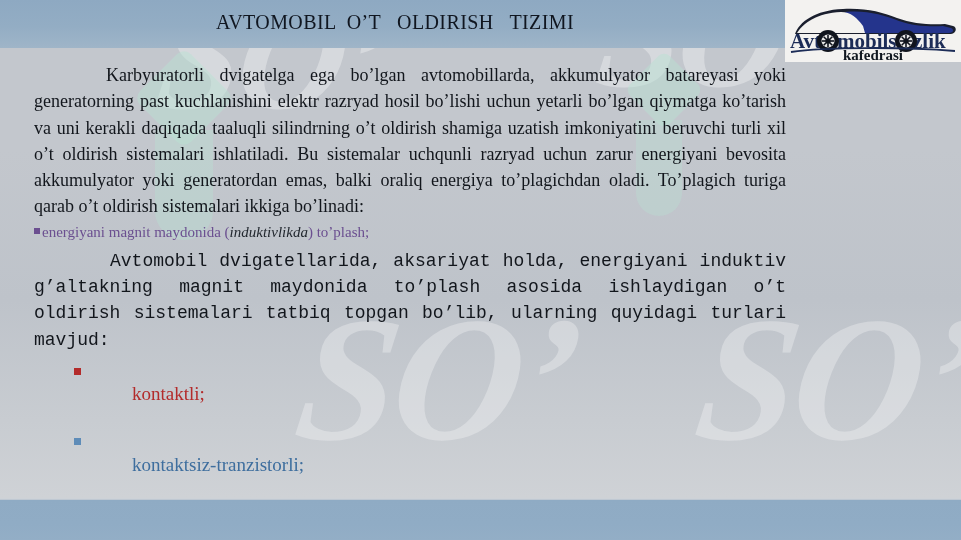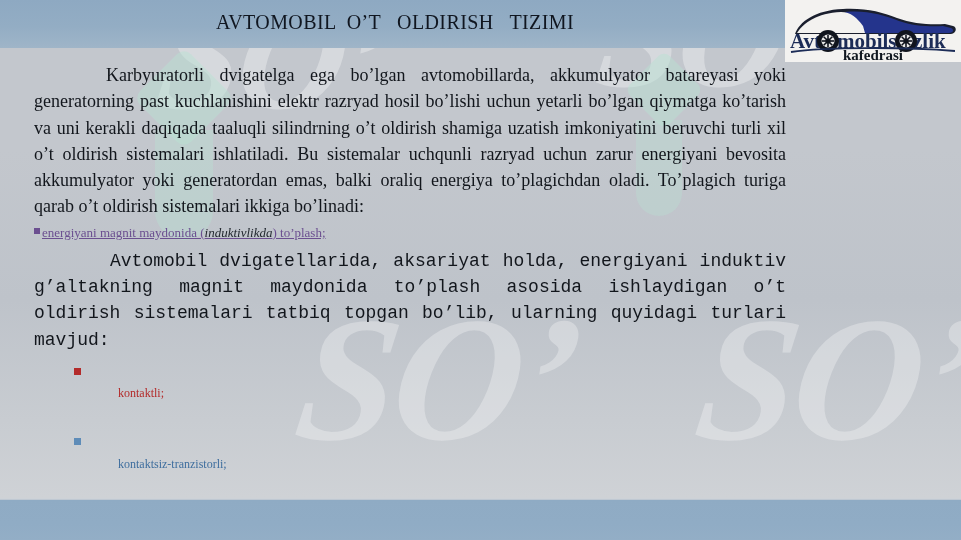--- a/index.html
+++ b/index.html
@@ -109,25 +109,24 @@
     text-align: justify;
     text-justify: inter-word;
     color: #12161c;
     hyphens: none;
   }
   p.para .indent { display: inline-block; width: 72px; }
   p.para2 .indent { display: inline-block; width: 76px; }
 
   
   .pline {
-    font-size: 13px;
+    font-size: 15px;
     line-height: 23px;
     color: #6b4f90;
     white-space: nowrap;
-    text-decoration: underline;
   }
   .pline .sq {
     display: inline-block;
     width: 6px;
     height: 6px;
     background: #6b4f90;
     vertical-align: 3px;
     margin-right: 2px;
   }
   .it-dark { font-style: italic; color: #22282f; }
@@ -135,21 +134,21 @@
 
   
   ul.list {
     list-style: none;
     margin: 6px 0 0 0;
     padding: 0;
   }
   ul.list li {
     position: relative;
     padding-left: 60px;
-    font-size: 12px;
+    font-size: 19px;
     line-height: 23.4px;
     white-space: pre;
   }
   ul.list li .sq {
     position: absolute;
     left: 40px;
     top: 9px;
     width: 7px;
     height: 7px;
   }

